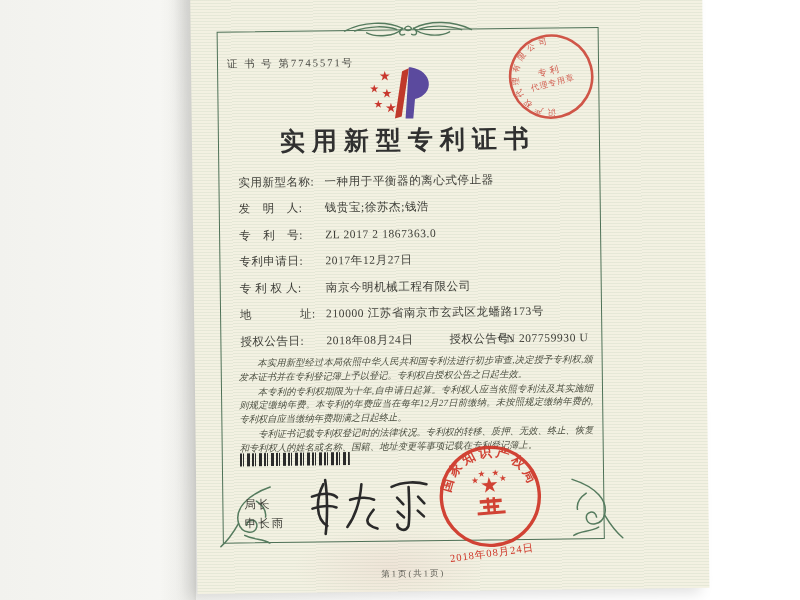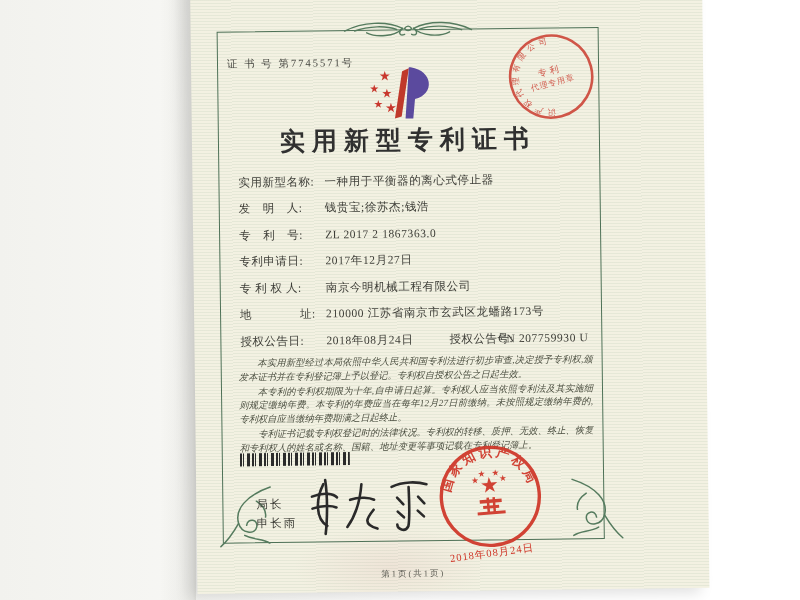--- a/index.html
+++ b/index.html
@@ -34,21 +34,21 @@
   .grant .lbl2{min-width:0;margin-left:36px;}
   .paras{position:absolute;left:44px;top:376px;width:354px;
          font-size:9.3px;line-height:13.8px;color:#4d5042;font-style:italic;
          text-align:justify;}
   .paras p{margin:0 0 1px 0;text-indent:2em;}
   .barcode{position:absolute;left:44px;top:472px;width:110px;height:13px;
            background:repeating-linear-gradient(90deg,
              #2b2b2b 0 2px, transparent 2px 3px,
              #2b2b2b 3px 4px, transparent 4px 7px,
              #2b2b2b 7px 10px, transparent 10px 12px);}
-  .signer{position:absolute;left:60px;top:514px;font-size:11.5px;color:#3c3c36;
+  .signer{position:absolute;left:48px;top:514px;font-size:11.5px;color:#3c3c36;
           line-height:19px;letter-spacing:2px;}
   .signature{position:absolute;left:100px;top:492px;width:150px;height:68px;}
   .main-seal{position:absolute;left:241px;top:465px;width:106px;height:106px;opacity:0.92;}
   .seal-date{position:absolute;left:230px;top:568px;width:130px;text-align:center;
              font-size:10.5px;color:#cf3527;letter-spacing:1px;
              transform:rotate(-7deg);}
   .footer{position:absolute;left:26px;top:589px;width:380px;text-align:center;
           font-size:8.5px;color:#5a5a52;letter-spacing:2px;}
   .agency-seal{position:absolute;left:315px;top:54px;width:90px;height:90px;opacity:0.9;}
   .edge{position:absolute;left:160px;top:0;width:36px;height:600px;

